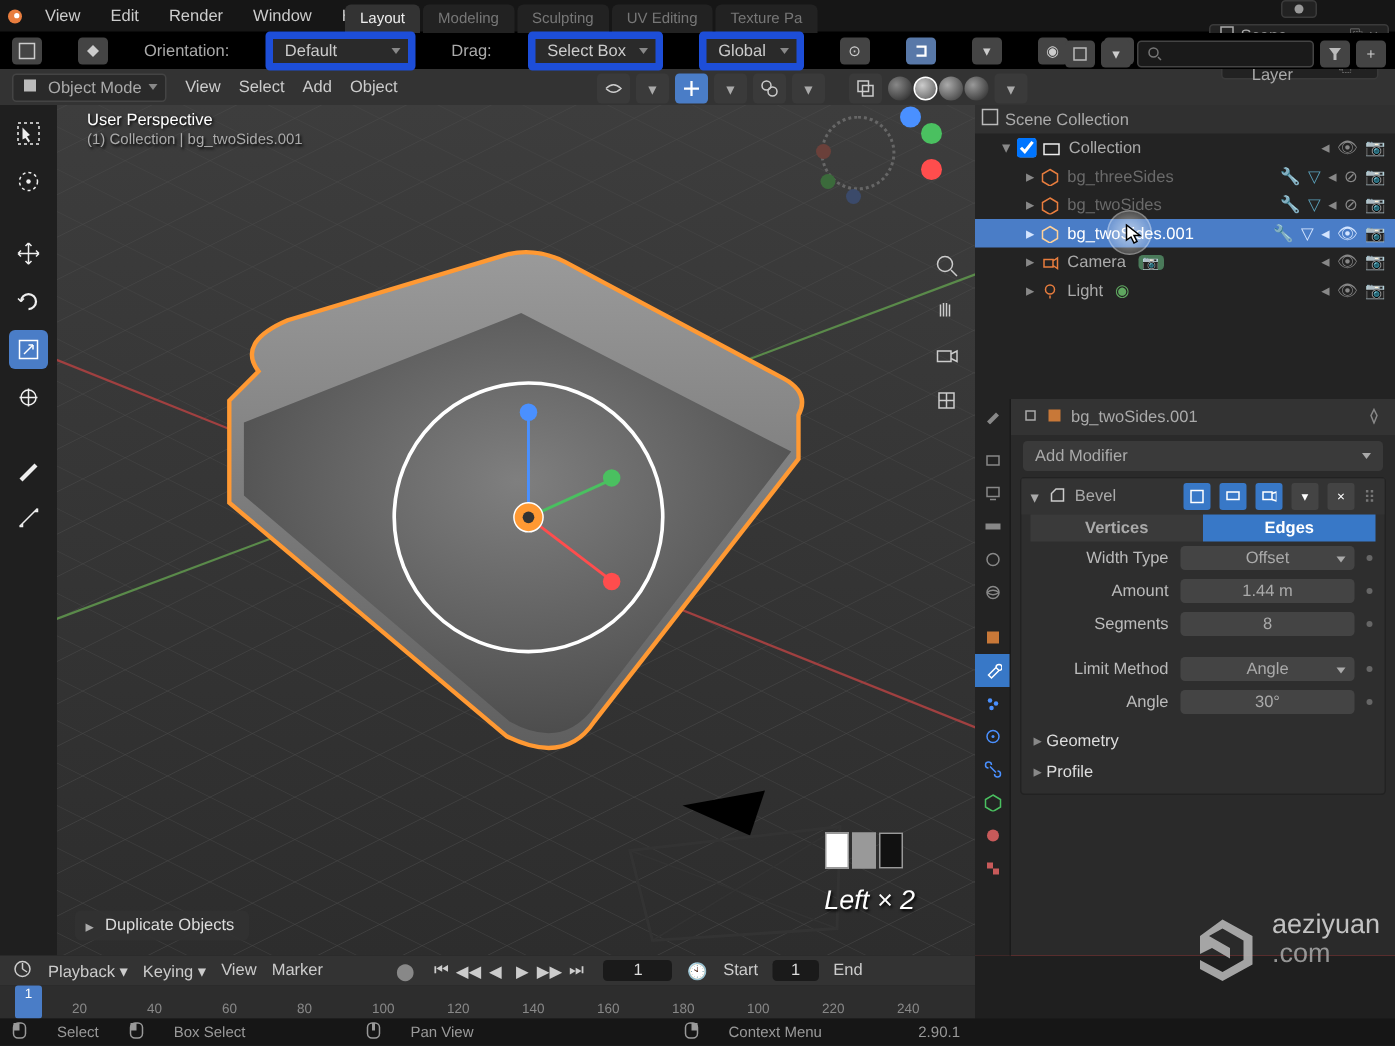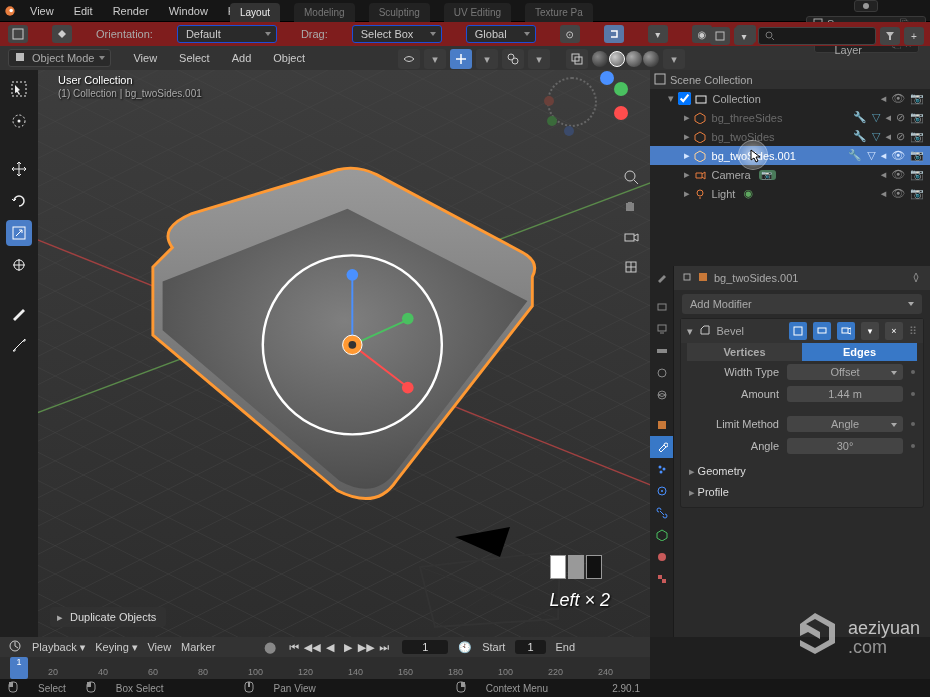--- a/index.html
+++ b/index.html
@@ -4,37 +4,37 @@
 <style>
   * { margin: 0; padding: 0; box-sizing: border-box; font-family: -apple-system, "Segoe UI", sans-serif; }
   body { width: 930px; height: 697px; background: #1f1f1f; color: #aaa; font-size: 11px; overflow: hidden; position: relative; }
 
   
   .top-menu { display: flex; align-items: center; height: 22px; background: #161616; border-bottom: 1px solid #000; }
   .top-menu .logo { width: 20px; display: flex; align-items: center; justify-content: center; color: #eee; }
   .top-menu .menu-item { padding: 0 10px; color: #ccc; cursor: pointer; }
 
   .workspace-tabs { position: absolute; left: 230px; top: 0; display: flex; height: 22px; align-items: flex-end; }
-  .workspace-tabs .tab { padding: 4px 10px; color: #777; background: #222; border-radius: 4px 4px 0 0; margin-right: 14px; font-size: 10px; }
+  .workspace-tabs .tab { padding: 4px 10px; color: #777; background: #222; border-radius: 4px 4px 0 0; margin-right: 2px; font-size: 10px; }
   .workspace-tabs .tab.active { background: #333; color: #eee; }
 
   .scene-selectors { position: absolute; right: 4px; top: 0; height: 22px; display: flex; align-items: center; gap: 4px; flex-direction: column; }
   .scene-sel-box { background: #222; border: 1px solid #3a3a3a; border-radius: 3px; display: flex; align-items: center; padding: 0 6px; height: 18px; gap: 4px; }
   .scene-sel-box .icon { color: #888; }
 
   
-  .second-bar { height: 24px; background: #7f1d1d; display: flex; align-items: center; padding: 0 8px; gap: 24px; position: relative; }
+  .second-bar { height: 24px; background: #000000; display: flex; align-items: center; padding: 0 8px; gap: 24px; position: relative; }
   .small-btn { width: 20px; height: 18px; background: #444; border-radius: 3px; display: flex; align-items: center; justify-content: center; color: #ccc; font-size: 10px; }
-  .dropdown-field { background: #2a2a2a; border: 1px solid #1d4ed8; border-radius: 3px; padding: 2px 16px 2px 8px; position: relative; color: #ccc; }
+  .dropdown-field { background: #2a2a2a; border: 5px solid #1d4ed8; border-radius: 3px; padding: 2px 16px 2px 8px; position: relative; color: #ccc; }
   .dropdown-field::after { content: ""; position: absolute; right: 5px; top: 6px; border-left: 3px solid transparent; border-right: 3px solid transparent; border-top: 4px solid #888; }
 
   .right-header-icons { position: absolute; right: 6px; top: 24px; height: 24px; display: flex; align-items: center; gap: 4px; }
 
   
-  .third-bar { height: 24px; background: #333; display: flex; align-items: center; padding: 0 8px; gap: 22px; }
+  .third-bar { height: 24px; background: #333; display: flex; align-items: center; padding: 0 8px; gap: 12px; }
   .mode-dropdown { background: #2a2a2a; border: 1px solid #444; border-radius: 3px; padding: 2px 16px 2px 6px; position: relative; }
   .mode-dropdown::after { content: ""; position: absolute; right: 5px; top: 6px; border-left: 3px solid transparent; border-right: 3px solid transparent; border-top: 4px solid #888; }
   .third-bar .menu-text { color: #ccc; cursor: pointer; }
 
   .overlay-buttons { position: absolute; left: 398px; top: 48px; height: 22px; display: flex; align-items: center; gap: 4px; }
   .overlay-buttons .btn { width: 22px; height: 20px; background: #3a3a3a; border-radius: 3px; display: flex; align-items: center; justify-content: center; }
   .overlay-buttons .btn.active { background: #4a7dc7; }
   .spheres { display: flex; gap: 1px; }
   .spheres .s { width: 16px; height: 16px; border-radius: 50%; }
   .spheres .s1 { background: radial-gradient(circle at 35% 35%, #888, #222); }
@@ -129,21 +129,21 @@
   .playback-controls .pb { width: 16px; height: 14px; display: flex; align-items: center; justify-content: center; color: #ccc; }
   .frame-field { background: #1a1a1a; border-radius: 3px; padding: 1px 20px; color: #ddd; }
   .timeline-ruler { height: 22px; background: #2d2d2d; position: relative; display: flex; align-items: flex-end; }
   .timeline-ruler .tick { position: absolute; bottom: 2px; color: #888; font-size: 9px; }
   .timeline-ruler .playhead { position: absolute; left: 10px; top: 0; bottom: 0; width: 18px; background: #4a7dc7; color: #fff; text-align: center; font-size: 9px; border-radius: 2px; }
 
   
   .statusbar { position: absolute; bottom: 0; left: 0; right: 0; height: 18px; background: #161616; display: flex; align-items: center; padding: 0 8px; gap: 20px; color: #999; font-size: 10px; }
   .statusbar .version { position: absolute; right: 290px; }
 
-  .watermark { position: absolute; right: 10px; bottom: 40px; display:flex; align-items:flex-end; gap:8px; opacity:0.85; }
+  .watermark { position: absolute; right: 10px; bottom: 40px; display:flex; align-items:flex-start; gap:8px; opacity:0.85; }
   .watermark .logo-shape { width: 50px; height: 50px; position:relative; }
   .watermark .txt { color:#ddd; font-size: 18px; line-height:1.05; }
   .watermark .txt .com { font-size: 18px; color:#aaa; }
 
   
   .cursor-marker { position: absolute; width: 30px; height: 30px; border-radius: 50%; background: radial-gradient(circle, rgba(255,255,255,0.6), rgba(255,255,255,0.05)); pointer-events: none; border: 1px solid rgba(255,255,255,0.3);}
 </style>
 </head>
 <body>
 
@@ -356,21 +356,21 @@
           <pattern id="g" width="40" height="40" patternUnits="userSpaceOnUse" patternTransform="scale(1,0.5) rotate(45 300 300)">
             <path d="M40 0 L0 0 0 40" fill="none" stroke="#484848" stroke-width="1"></path>
           </pattern>
         </defs>
       <rect width="100%" height="100%" fill="url(#g)"></rect>
       <line x1="-100" y1="380" x2="700" y2="80" stroke="#5a8a4a" stroke-width="1.5"></line>
       <line x1="-100" y1="130" x2="700" y2="450" stroke="#a04040" stroke-width="1.5"></line>
     </svg>
 
     <div class="viewport-overlay-text">
-      <div>User Collection</div>
+      <div>User Perspective</div>
       <div class="sub">(1) Collection | bg_twoSides.001</div>
     </div>
 
     <svg class="mesh-shape" viewBox="0 0 440 370">
       <defs>
         <linearGradient id="wall" x1="0" y1="0" x2="0" y2="1">
             <stop offset="0" stop-color="#9a9a9a"></stop>
             <stop offset="1" stop-color="#5f5f5f"></stop>
           </linearGradient>
         <radialGradient id="floor" cx="50%" cy="40%" r="60%">
@@ -700,20 +700,25 @@
           <div class="prop-row">
             <span class="label">Width Type</span>
             <div class="field dropdown">Offset</div>
             <span class="dot"></span>
           </div>
           <div class="prop-row">
             <span class="label">Amount</span>
             <div class="field">1.44 m</div>
             <span class="dot"></span>
           </div>
+          <div class="prop-row">
+            <span class="label">Segments</span>
+            <div class="field">8</div>
+            <span class="dot"></span>
+          </div>
           <div style="height:8px"></div>
           <div class="prop-row">
             <span class="label">Limit Method</span>
             <div class="field dropdown">Angle</div>
             <span class="dot"></span>
           </div>
           <div class="prop-row">
             <span class="label">Angle</span>
             <div class="field">30°</div>
             <span class="dot"></span>

